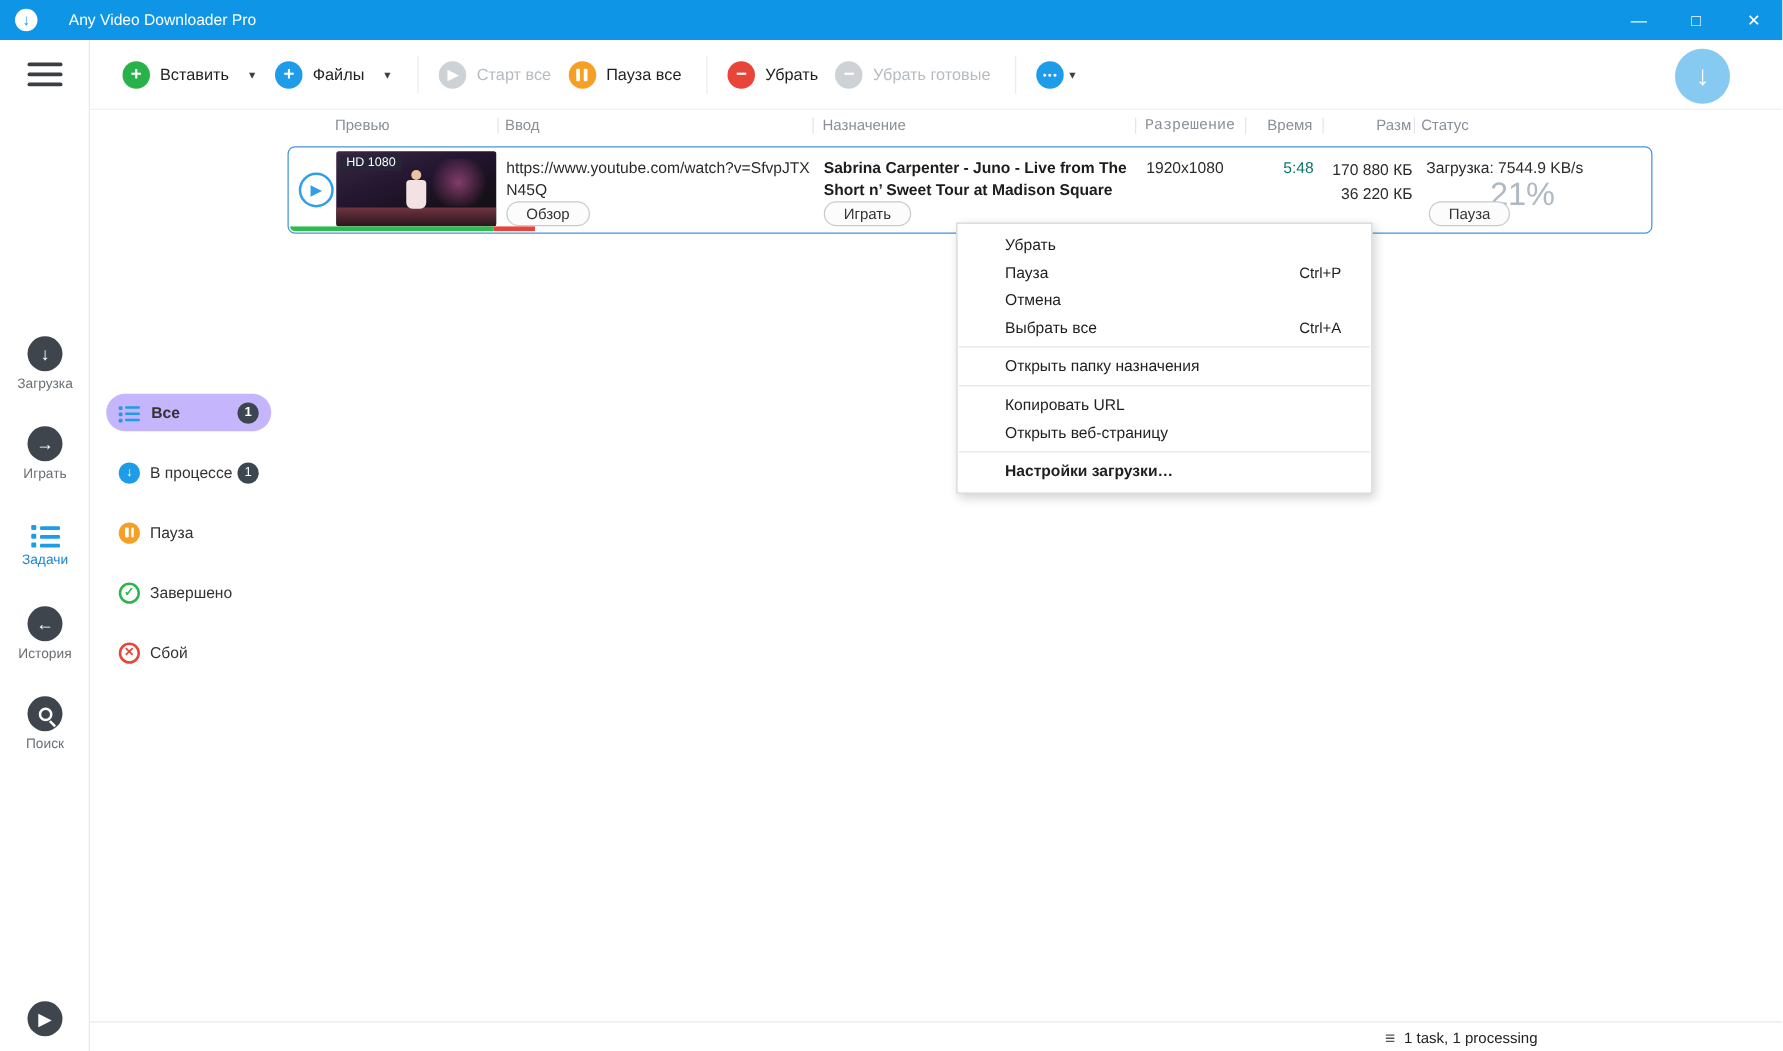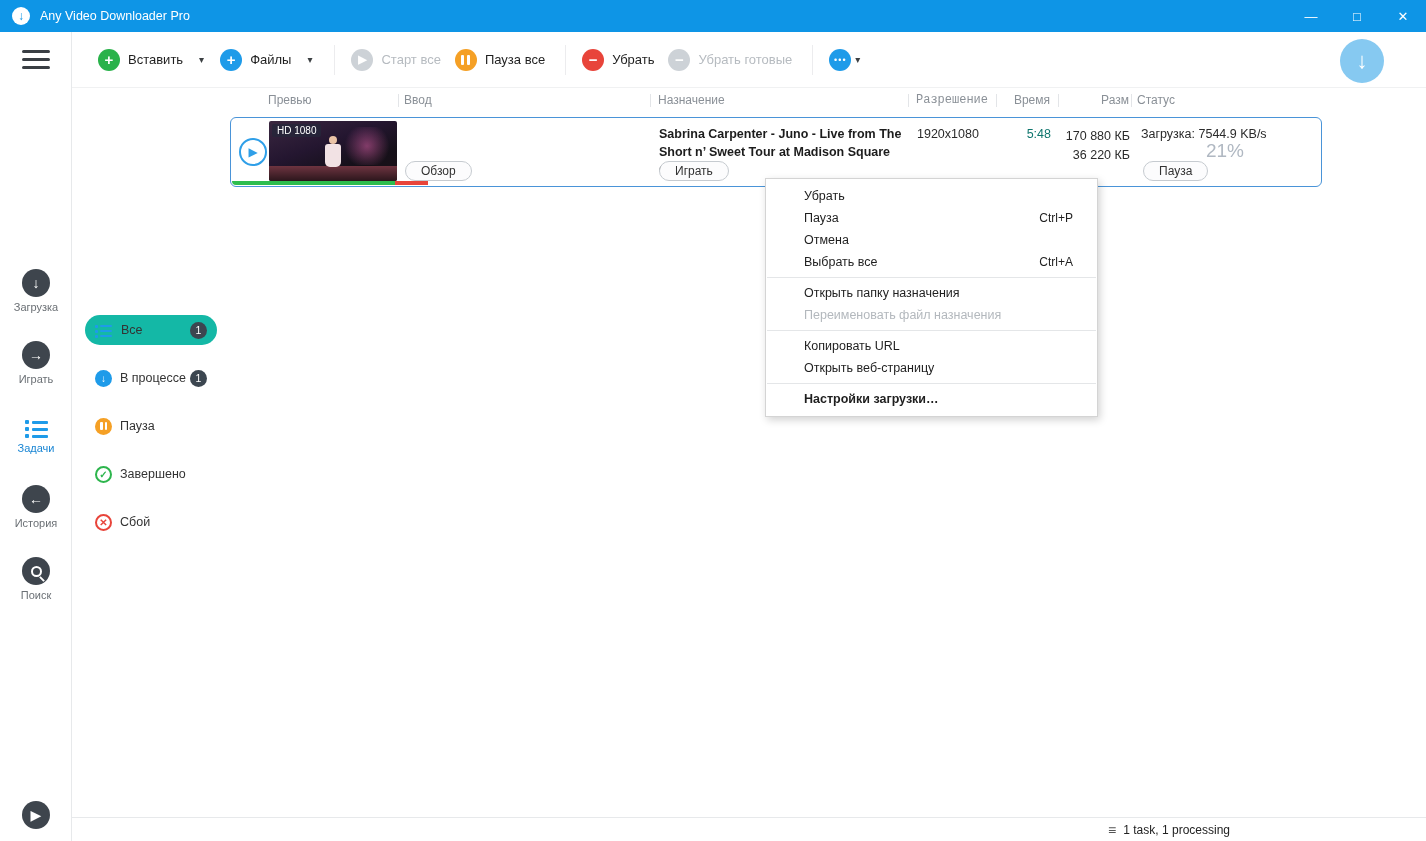--- a/index.html
+++ b/index.html
@@ -3,21 +3,21 @@
 <meta charset="utf-8">
 <style>
   * { box-sizing: border-box; margin: 0; padding: 0; }
   html,body { width:1426px; height:841px; }
   body { font-family:"Liberation Sans", sans-serif; background:#fff; overflow:hidden; }
   .screen { position:relative; width:1426px; height:841px; background:#fff; }
 
   
   .titlebar { position:absolute; top:0; left:0; right:0; height:32px; background:#0e95e6; color:#fff; display:flex; align-items:center; }
   .app-icon { width:18px; height:18px; border-radius:50%; background:#fff; color:#0e95e6; display:flex; align-items:center; justify-content:center; font-size:12px; font-weight:bold; margin-left:12px; }
-  .titlebar-title { margin-left:10px; font-size:12.5px; }
+  .titlebar-title { margin-left:25px; font-size:12.5px; }
   .win-controls { margin-left:auto; display:flex; height:100%; }
   .win-btn { width:46px; height:100%; display:flex; align-items:center; justify-content:center; font-size:13px; color:#fff; }
 
   
   .sidebar { position:absolute; top:32px; left:0; width:72px; bottom:0; background:#fff; border-right:1px solid #e7e9eb; }
   .hamburger { position:absolute; top:18px; left:22px; width:28px; cursor:pointer; }
   .hamburger div { height:3px; background:#3a3f44; border-radius:2px; margin-bottom:5px; }
   .side-item { position:absolute; left:0; width:72px; text-align:center; cursor:pointer; }
   .circle28 { width:28px; height:28px; border-radius:50%; background:#3e454d; color:#fff; display:flex; align-items:center; justify-content:center; font-size:14px; margin:0 auto; }
   .side-label { font-size:11px; color:#6b7075; margin-top:4px; }
@@ -63,25 +63,25 @@
   .cell-url { position:absolute; left:174px; top:7px; width:250px; font-size:12.5px; line-height:1.45; color:#2b2b2b; word-break:break-all; }
   .cell-title { position:absolute; left:428px; top:7px; width:254px; font-size:12.5px; line-height:1.45; color:#1c1c1c; font-weight:bold; }
   .pill { display:inline-block; border:1px solid #c6cbd0; border-radius:11px; padding:2px 15px; font-size:12px; color:#333; background:#fcfcfd; cursor:pointer; }
   .pill-browse { position:absolute; left:174px; top:43px; }
   .pill-play  { position:absolute; left:428px; top:43px; }
   .pill-pause { position:absolute; left:912px; top:43px; }
   .cell-res { position:absolute; left:686px; top:9px; font-size:12.5px; color:#2b2b2b; }
   .cell-time { position:absolute; left:740px; top:9px; width:80px; text-align:right; font-size:12.5px; color:#0f766e; }
   .cell-size { position:absolute; left:780px; top:9px; width:119px; text-align:right; font-size:12.5px; line-height:1.5; color:#2b2b2b; }
   .cell-speed { position:absolute; left:910px; top:9px; font-size:12.5px; color:#2b2b2b; }
-  .cell-pct { position:absolute; left:898px; top:22px; width:115px; text-align:right; font-size:19px; color:#b0b8c2; }
+  .cell-pct { position:absolute; left:898px; top:22px; width:115px; text-align:right; font-size:26px; color:#b0b8c2; }
 
   
   .filter { position:absolute; left:13px; width:132px; height:30px; display:flex; align-items:center; border-radius:15px; padding:0 10px; cursor:pointer; }
-  .filter.active { background:#14b8a6; }
+  .filter.active { background:#c4b5fd;font-weight:bold; }
   .f-label { font-size:12.5px; color:#333; margin-left:8px; }
   .badge { margin-left:auto; width:17px; height:17px; border-radius:50%; background:#3c4650; color:#fff; font-size:10.5px; display:flex; align-items:center; justify-content:center; }
   .f-circle { width:17px; height:17px; border-radius:50%; display:flex; align-items:center; justify-content:center; color:#fff; font-size:10px; flex:0 0 auto; }
   .f-outline-green { border:2px solid #2db54d; color:#2db54d; background:#fff; font-weight:bold; }
   .f-outline-red { border:2px solid #e8443a; color:#e8443a; background:#fff; font-weight:bold; }
   .f-tasks { width:18px; height:15px; flex:0 0 auto; }
   .f-tasks .trow { display:flex; align-items:center; margin:2px 0; }
   .f-tasks .tdot { width:3px; height:3px; background:#1e9be9; border-radius:1px; margin-right:2px; }
   .f-tasks .tbar { width:12px; height:2.5px; background:#1e9be9; border-radius:1px; }
   .mini-pause span { display:inline-block; width:2.5px; height:8px; background:#fff; margin:0 1px; border-radius:1px; }
@@ -268,20 +268,21 @@
         </div>
 
       <div class="thumb">
         <div class="stage-glow"></div>
         <div class="floor"></div>
         <div class="figure-head"></div>
         <div class="figure-body"></div>
         <div class="hd-badge">HD 1080</div>
       </div>
 
+      <div class="cell-url">https://www.youtube.com/watch?v=SfvpJTXN45Q</div>
       <span class="pill pill-browse">Обзор</span>
 
       <div class="cell-title">Sabrina Carpenter - Juno - Live from The Short n’ Sweet Tour at Madison Square G…</div>
       <span class="pill pill-play">Играть</span>
 
       <div class="cell-res">1920x1080</div>
       <div class="cell-time">5:48</div>
 
       <div class="cell-size">
         <div>170 880 КБ</div>
@@ -363,24 +364,20 @@
     </div>
     <div class="menu-item">
       <span>Выбрать все</span>
       <span class="shortcut">Ctrl+A</span>
     </div>
     <div class="menu-sep"></div>
     <div class="menu-item">
       <span>Открыть папку назначения</span>
       <span class="shortcut"></span>
     </div>
-    <div class="menu-item disabled">
-      <span>Переименовать файл назначения</span>
-      <span class="shortcut"></span>
-    </div>
     <div class="menu-sep"></div>
     <div class="menu-item">
       <span>Копировать URL</span>
       <span class="shortcut"></span>
     </div>
     <div class="menu-item">
       <span>Открыть веб-страницу</span>
       <span class="shortcut"></span>
     </div>
     <div class="menu-sep"></div>

